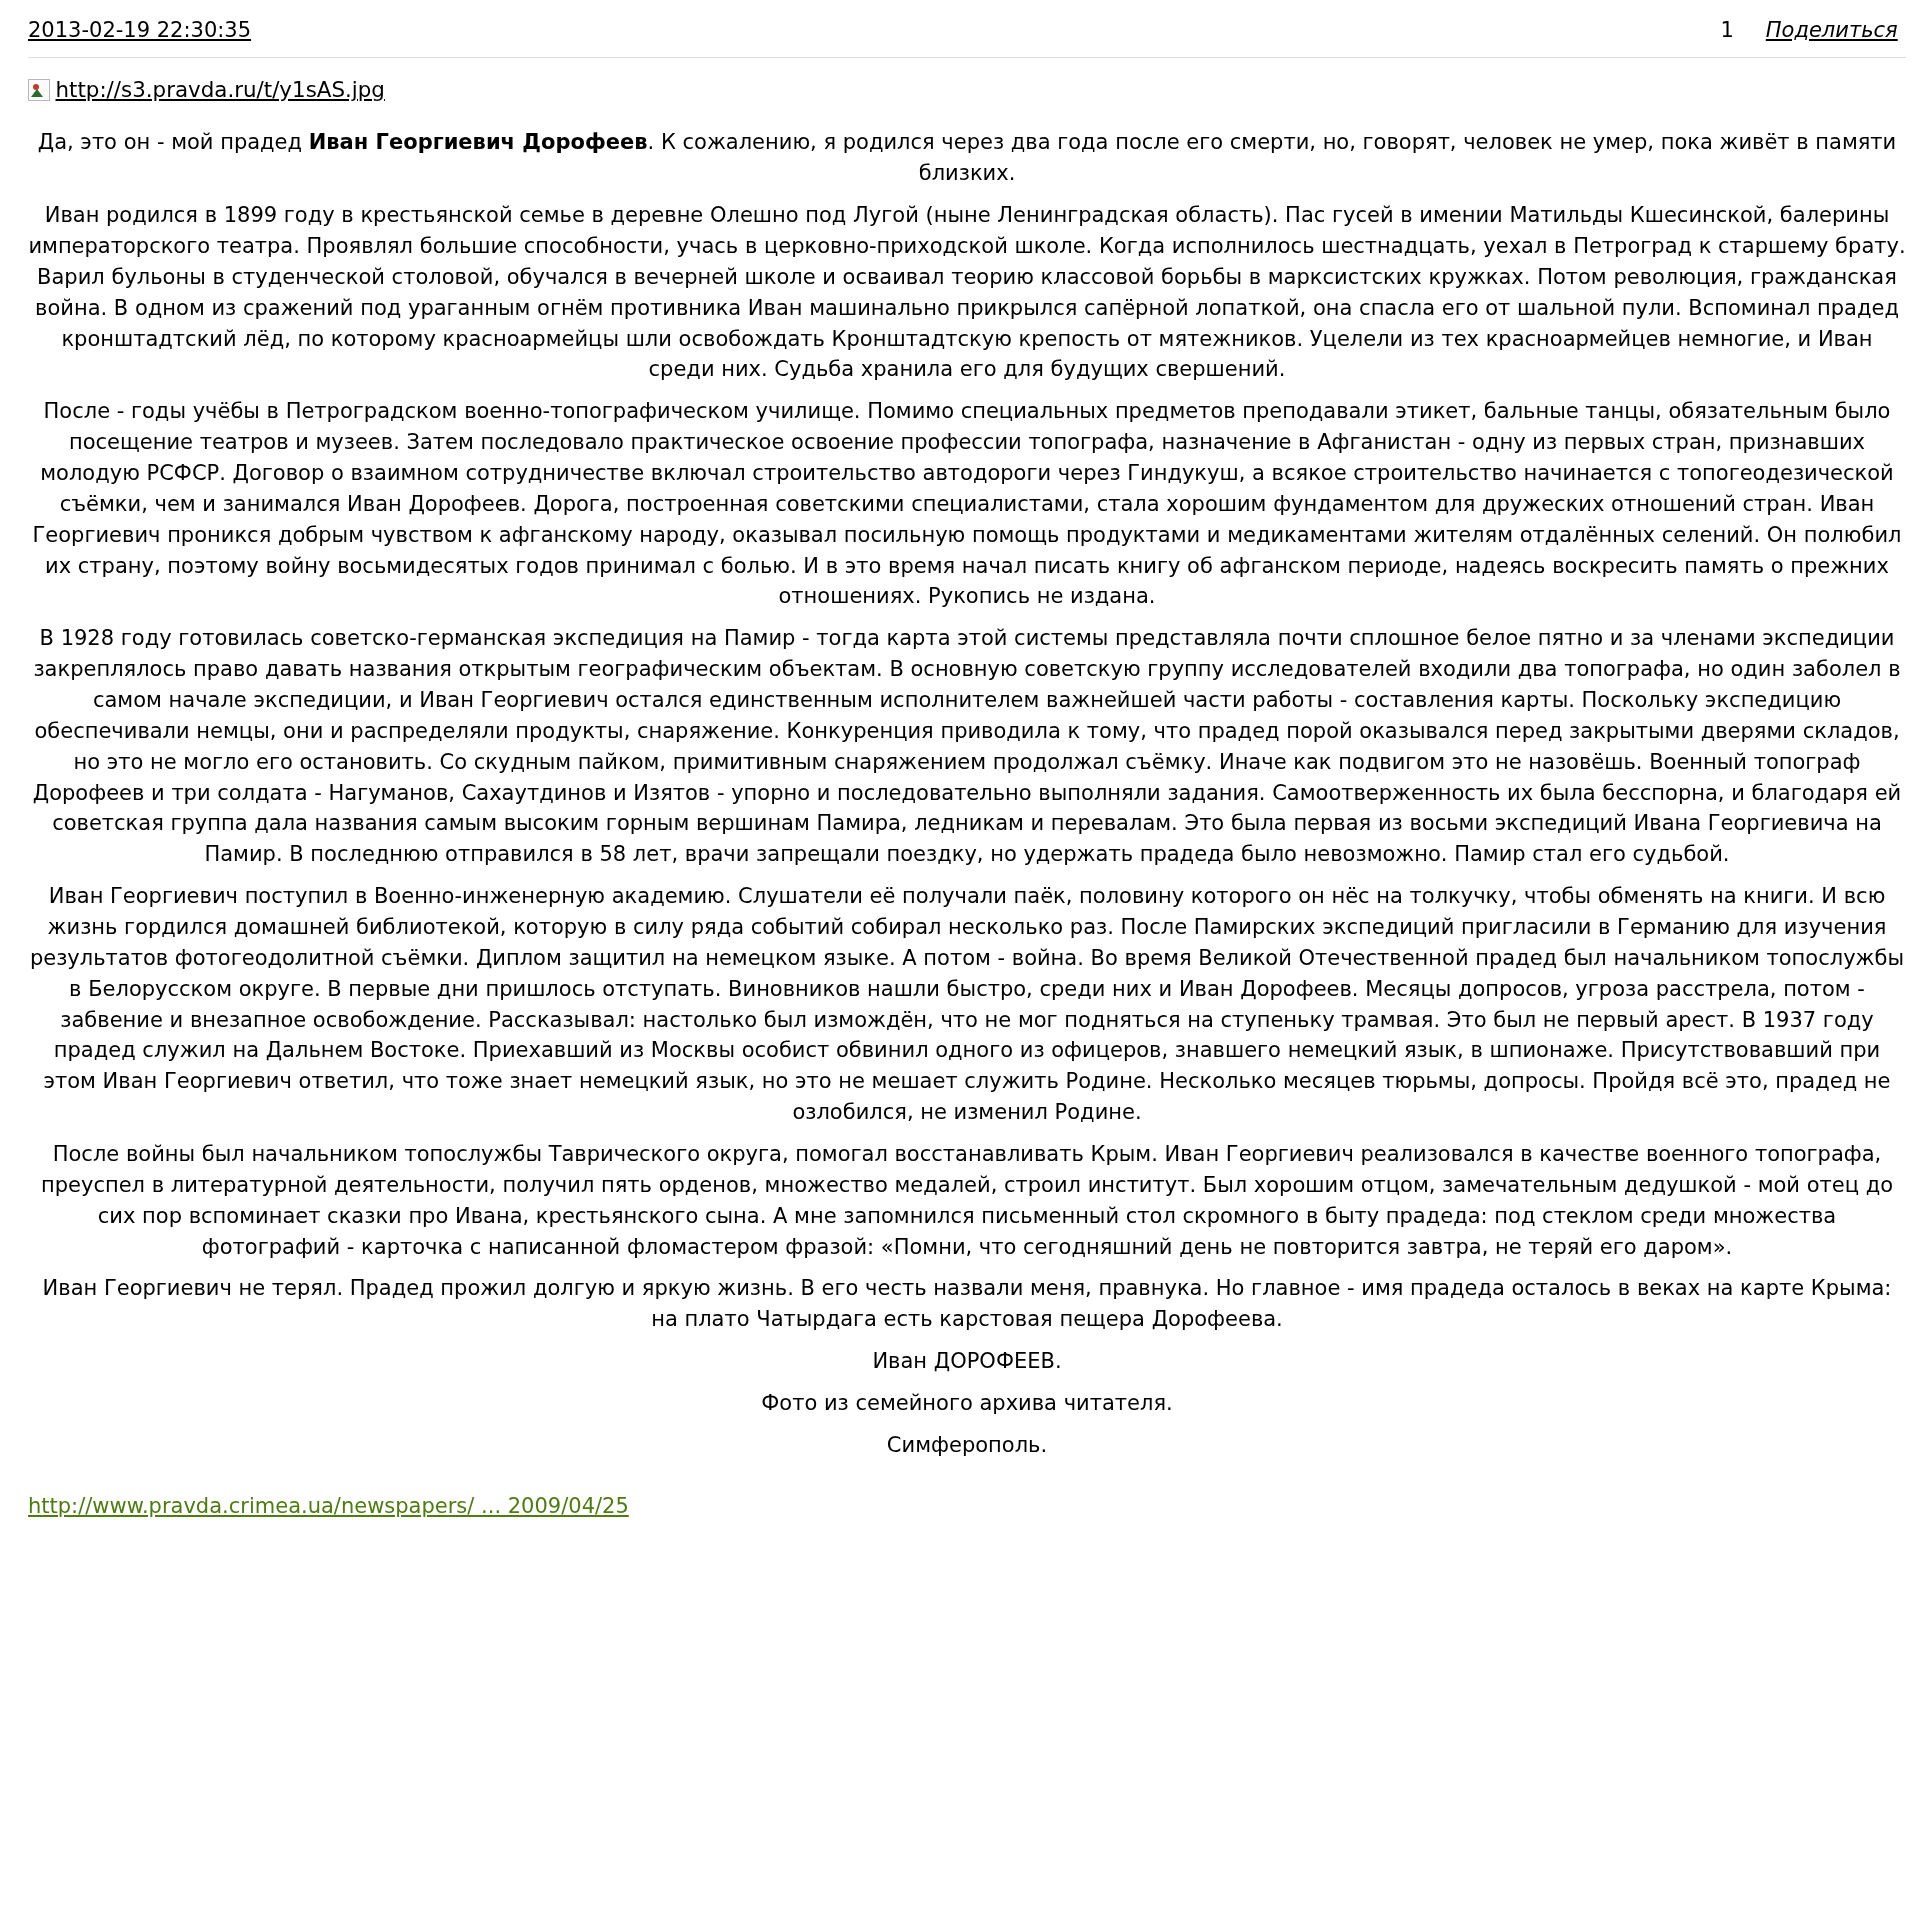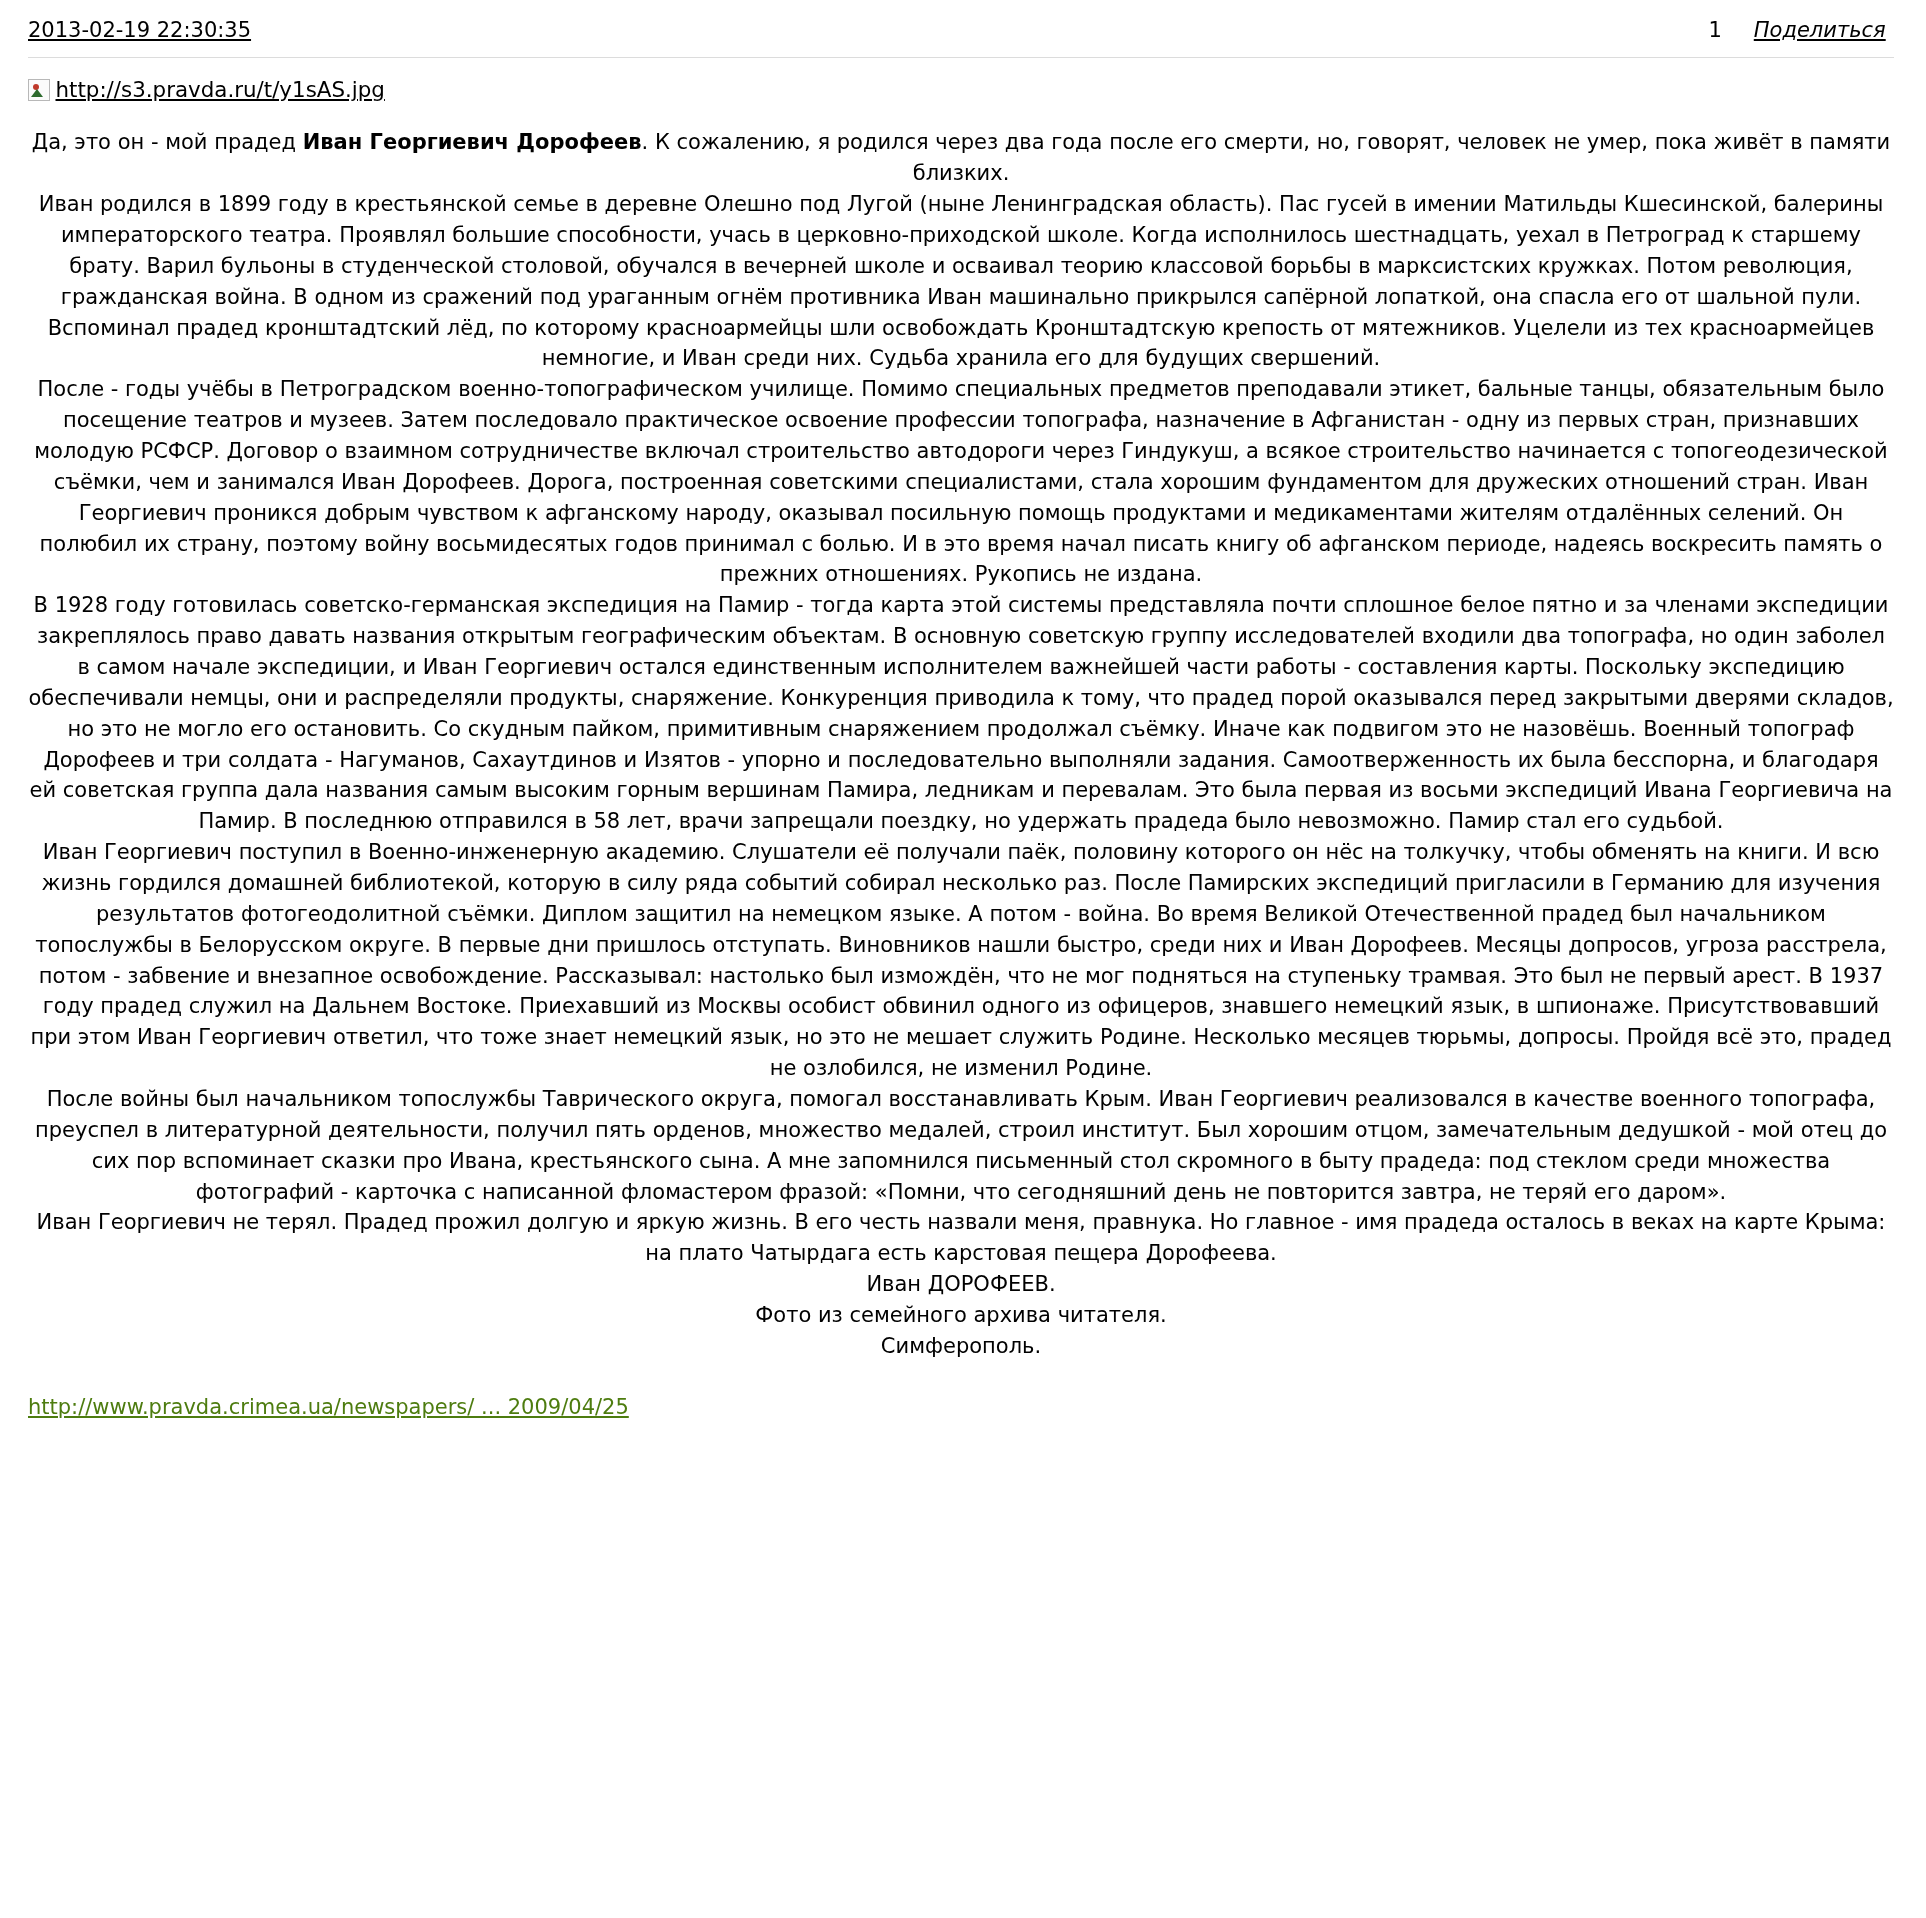--- a/index.html
+++ b/index.html
@@ -9,21 +9,21 @@
   }
   body {
     width: 1926px;
     font-family: "DejaVu Sans", sans-serif;
     color: #000000;
     -webkit-font-smoothing: antialiased;
   }
   .page {
     width: 1926px;
     box-sizing: border-box;
-    padding: 18px 32px 28px 28px;
+    padding: 18px 20px 28px 28px;
   }
   .topbar {
     display: flex;
     align-items: flex-start;
     justify-content: space-between;
     font-size: 21px;
     line-height: 1.2;
     padding-bottom: 11px;
   }
   .topbar-left {
@@ -95,21 +95,21 @@
   }
   .article {
     font-size: 21px;
     line-height: 1.47;
     text-align: center;
   }
   .article p {
     margin: 0;
   }
   .article p + p {
-    margin-top: 0px;
+    margin-top: 11px;
   }
   .name-bold {
     font-weight: bold;
   }
   .footer-link-row {
     margin-top: 33px;
     font-size: 21px;
   }
   .footer-link {
     text-decoration: underline;

